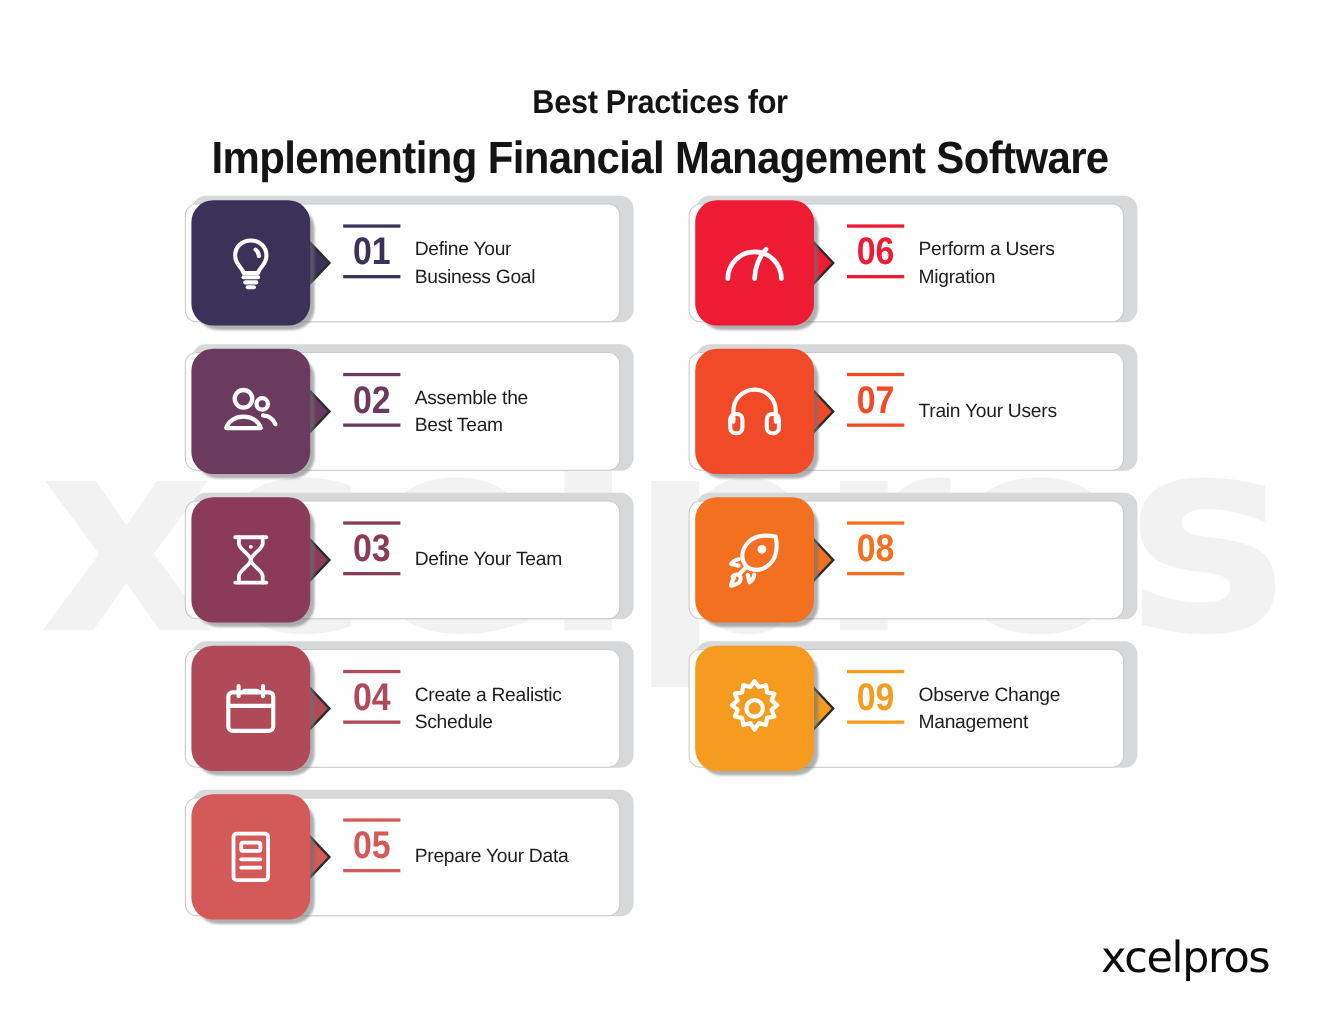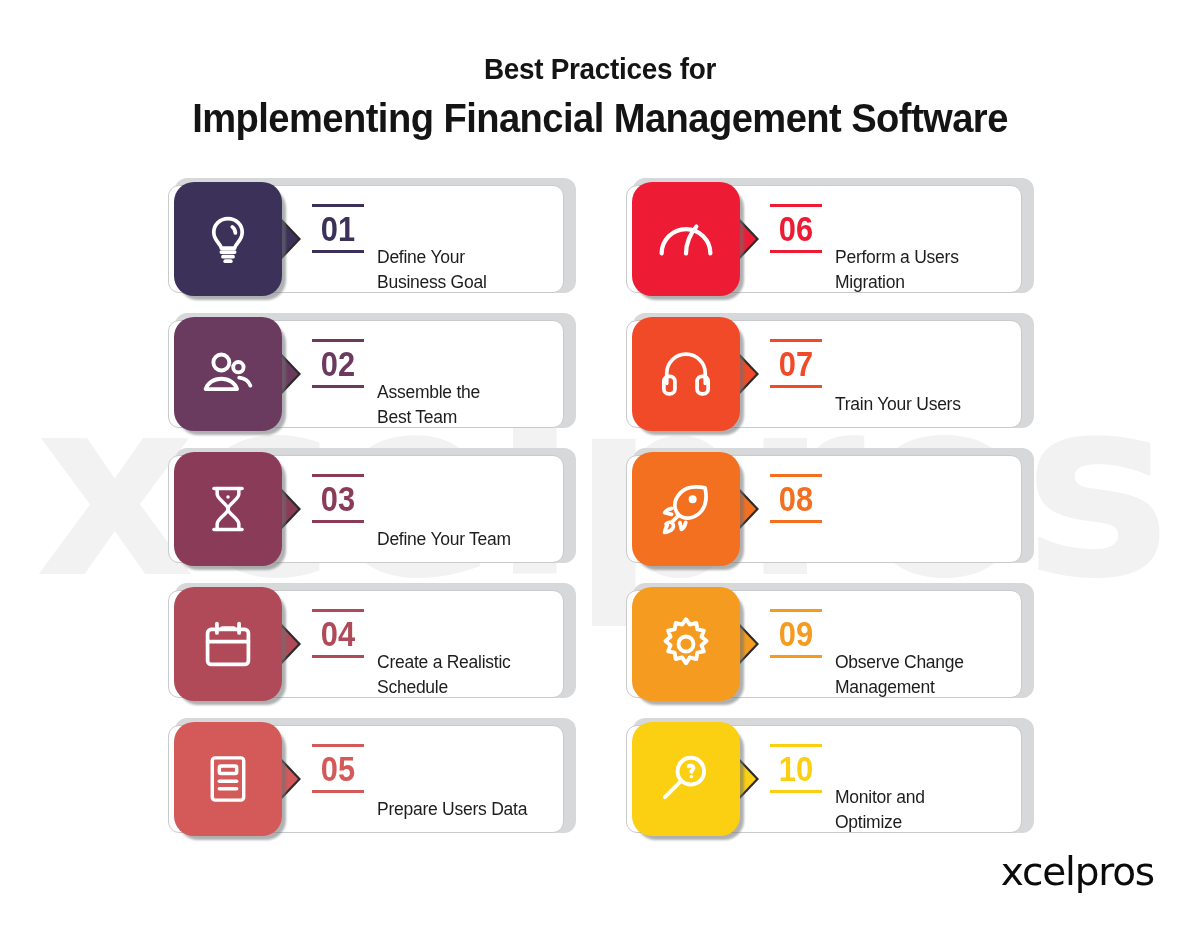--- a/index.html
+++ b/index.html
@@ -37,21 +37,21 @@
   }
 
   
   #header {
     position: absolute;
     left: 0;
     top: 0;
     width: 1200px;
     z-index: 3;
     text-align: center;
-    padding-top: 52px;
+    padding-top: 77px;
   }
   #title-small {
     font-family: "Liberation Sans Narrow", "Liberation Sans", sans-serif;
     font-size: 30px;
     font-weight: bold;
     color: #141414;
     letter-spacing: -0.3px;
     line-height: 1.15;
     transform: scaleX(0.93);
   }
@@ -182,21 +182,20 @@
     width: 180px;
     display: flex;
     align-items: center;
     font-family: "Liberation Sans", sans-serif;
     font-size: 17.5px;
     font-weight: 400;
     color: #1d1d1d;
     line-height: 1.45;
     letter-spacing: -0.25px;
     white-space: pre-line;
-    margin-top: 31px;
   }
 
   
   #logo {
     position: absolute;
     right: 46px;
     bottom: 42px;
     z-index: 4;
     font-family: "DejaVu Sans", sans-serif;
     font-size: 39px;
@@ -419,41 +418,17 @@
       <path d="M16 26h16"></path>
       <path d="M16 33h16"></path>
     </svg>
         </span>
     </div>
     <div class="num-wrap">
       <div class="num-rule top" style="background: rgb(211, 90, 89);"></div>
       <div class="num-text" style="color: rgb(211, 90, 89);">05</div>
       <div class="num-rule bot" style="background: rgb(211, 90, 89);"></div>
     </div>
-    <div class="label">Prepare Users Data</div>
-  </div>
-    <div class="card">
-    <div class="card-backing"></div>
-    <div class="card-body"></div>
-    <div class="notch-dark"></div>
-    <div class="notch" style="border-left-color: rgb(251, 207, 18);"></div>
-    <div class="icon-shadow"></div>
-    <div class="icon-box" style="background: rgb(251, 207, 18);">
-      <span class="icon-glyph">
-    <svg width="58" height="58" viewBox="0 0 48 48" fill="none" stroke="#fff" stroke-width="3.3" stroke-linecap="round" stroke-linejoin="round">
-      <circle cx="28" cy="17.5" r="11"></circle>
-      <path d="M20.2 25.3L6.5 39"></path>
-      <path d="M26.2 13.4c1.4-1.1 3.6-.6 3.9 1.2.3 1.5-1.4 2.1-1.6 3.4"></path>
-      <circle cx="28.4" cy="22" r="1.5" fill="#fff" stroke="none"></circle>
-    </svg>
-        </span>
-    </div>
-    <div class="num-wrap">
-      <div class="num-rule top" style="background: rgb(251, 207, 18);"></div>
-      <div class="num-text" style="color: rgb(251, 207, 18);">10</div>
-      <div class="num-rule bot" style="background: rgb(251, 207, 18);"></div>
-    </div>
-    <div class="label">Monitor and
-Optimize</div>
+    <div class="label">Prepare Your Data</div>
   </div>
   </div>
 
 <div id="logo">xcelpros</div>
 
 </body></html>

